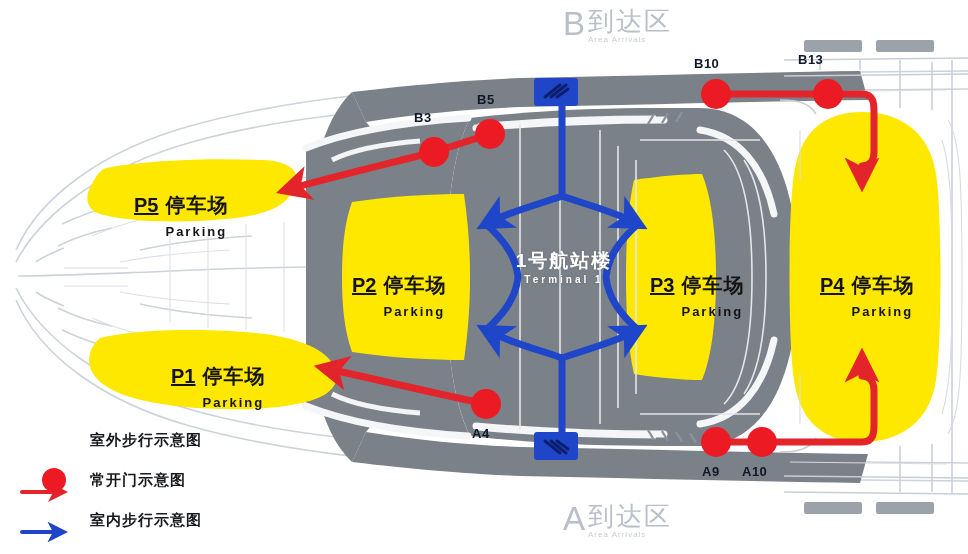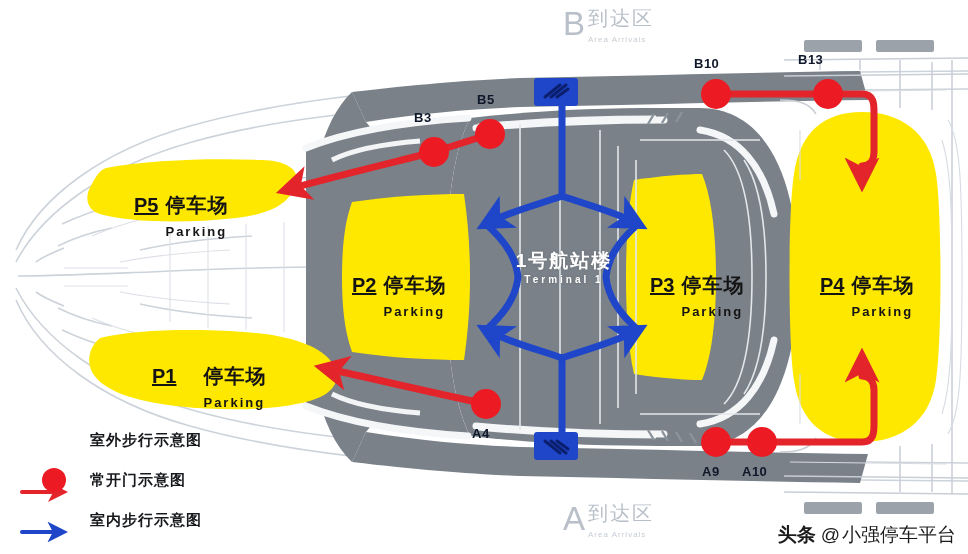--- a/index.html
+++ b/index.html
@@ -102,30 +102,30 @@
     font-size: 33px;
     font-weight: 400;
     line-height: 0.95;
   }
   .area-stack {
     margin-left: 3px;
     line-height: 1;
   }
   .area-cn {
     display: block;
-    font-size: 20px;
+    font-size: 26px;
     font-weight: 400;
     letter-spacing: 2px;
   }
   .area-en {
     display: block;
     font-size: 8px;
     letter-spacing: 1px;
     color: #c6cdd4;
-    margin-top: 8px;
+    margin-top: 2px;
   }
   
   #legend {
     position: absolute;
     left: 18px;
     top: 420px;
     width: 280px;
   }
   .legend-row {
     display: flex;
@@ -413,21 +413,21 @@
   </div>
 
   <div class="lot-label" style="left:134px; top:172px;">
     <span class="lot-code">P5</span>
     <span class="lot-cn-wrap">
       <span class="lot-cn">停车场</span>
       <span class="lot-en">Parking</span>
     </span>
   </div>
 
-  <div class="lot-label" style="left:152px; top:343px;gap:20px;">
+  <div class="lot-label" style="left:171px; top:343px;">
     <span class="lot-code">P1</span>
     <span class="lot-cn-wrap">
       <span class="lot-cn">停车场</span>
       <span class="lot-en">Parking</span>
     </span>
   </div>
 
   <div class="lot-label" style="left:352px; top:252px;">
     <span class="lot-code">P2</span>
     <span class="lot-cn-wrap">
@@ -475,19 +475,14 @@
         <div class="legend-dot"></div>
       </div>
       <div class="legend-text">常开门示意图</div>
     </div>
     <div class="legend-row">
       <div class="legend-sym"></div>
       <div class="legend-text">室内步行示意图</div>
     </div>
   </div>
 
-  <div id="watermark">
-    <span class="wm-brand">头条</span>
-    <span class="wm-at">@</span>
-    <span class="wm-name">小强停车平台</span>
-  </div>
 
 </div>
 
 </body></html>

